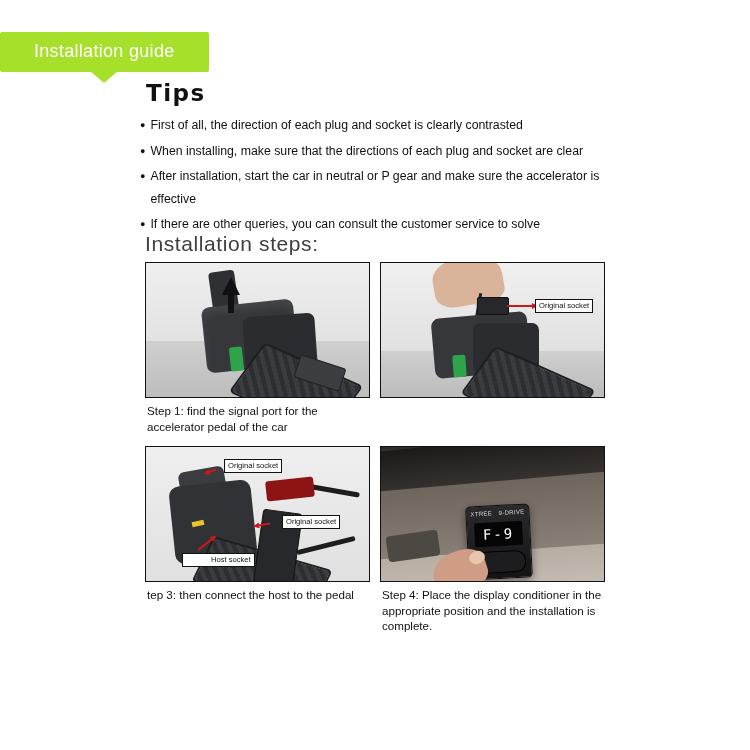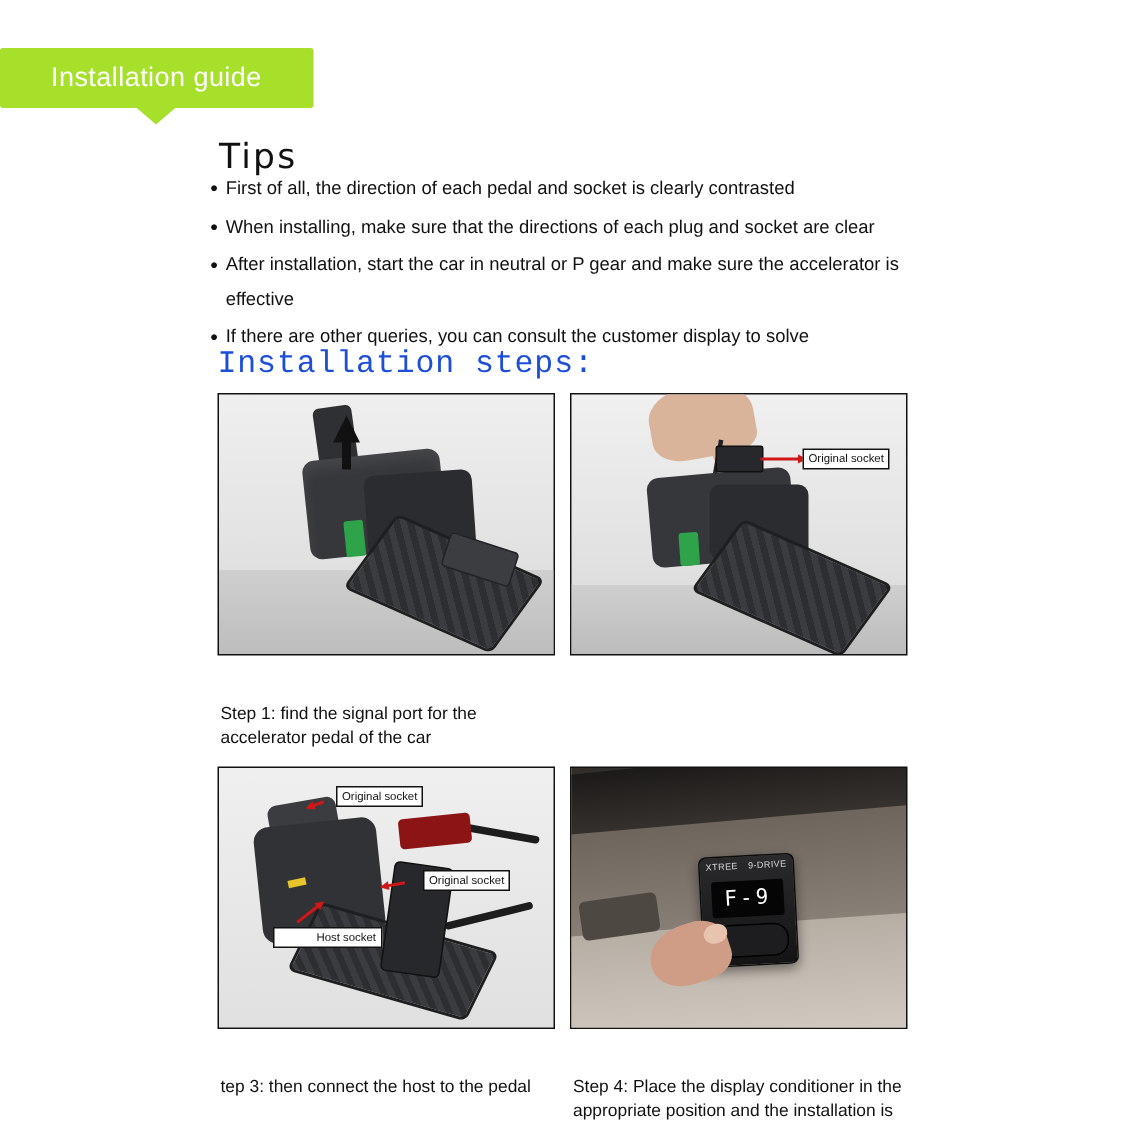--- a/index.html
+++ b/index.html
@@ -51,24 +51,23 @@
     border-top: 12px solid #a6e02a;
   }
 
   
   .tips-title {
     position: absolute;
     left: 146px;
     top: 80px;
     font-size: 23px;
     font-family: "DejaVu Sans", sans-serif;
-    font-weight: normal;
+    font-weight: bold;
     letter-spacing: 1.5px;
     color: #111;
-    margin-top: 12px;
   }
   .tips-list {
     position: absolute;
     left: 140px;
     top: 114px;
     width: 470px;
     font-size: 12.3px;
     line-height: 22.5px;
     color: #111;
   }
@@ -86,54 +85,53 @@
   .tip .txt {
     flex: 1;
   }
 
   
   .steps-title {
     position: absolute;
     left: 145px;
     top: 232px;
     font-size: 21px;
-    font-family: Liberation Mono, monospace;
+    font-family: Liberation Sans, sans-serif;
     letter-spacing: .6px;
-    color: #1d4ed8;
+    color: #404040;
   }
 
   
   .grid {
     position: absolute;
     left: 145px;
     top: 262px;
     width: 460px;
   }
   .row {
     display: flex;
     gap: 10px;
   }
   .cell {
     width: 225px;
   }
   .photo {
     width: 225px;
-    height: 175px;
+    height: 136px;
     border: 1px solid #111;
     box-sizing: border-box;
     position: relative;
     overflow: hidden;
     background: #f4f4f4;
   }
   .caption {
     font-size: 11.6px;
     line-height: 15.5px;
     padding: 5px 2px 0 2px;
     color: #111;
-    margin-top: 26px;
   }
 
   
   .p1 { background: linear-gradient(180deg,#efefef 0%,#e3e3e3 55%,#d8d8d8 100%); }
   .p1 .floor {
     position: absolute; left: 0; bottom: 0; width: 100%; height: 56px;
     background: linear-gradient(180deg,#cfcfcf,#bdbdbd);
   }
   .p1 .pedal-arm {
     position: absolute; left: 66px; top: 8px; width: 26px; height: 60px;
@@ -334,33 +332,33 @@
 
   <div class="banner-wrap">
     <div class="banner">Installation guide</div>
   </div>
 
   <div class="tips-title">Tips</div>
 
   <div class="tips-list">
     <div class="tip">
       <span class="bullet">●</span>
-      <span class="txt">First of all, the direction of each pedal and socket is clearly contrasted</span>
+      <span class="txt">First of all, the direction of each plug and socket is clearly contrasted</span>
     </div>
     <div class="tip">
       <span class="bullet">●</span>
       <span class="txt">When installing, make sure that the directions of each plug and socket are clear</span>
     </div>
     <div class="tip">
       <span class="bullet">●</span>
       <span class="txt">After installation, start the car in neutral or P gear and make sure the accelerator is effective</span>
     </div>
     <div class="tip">
       <span class="bullet">●</span>
-      <span class="txt">If there are other queries, you can consult the customer display to solve</span>
+      <span class="txt">If there are other queries, you can consult the customer service to solve</span>
     </div>
   </div>
 
   <div class="steps-title">Installation steps:</div>
 
   <div class="grid">
 
     <div class="row">
 
       <div class="cell">

